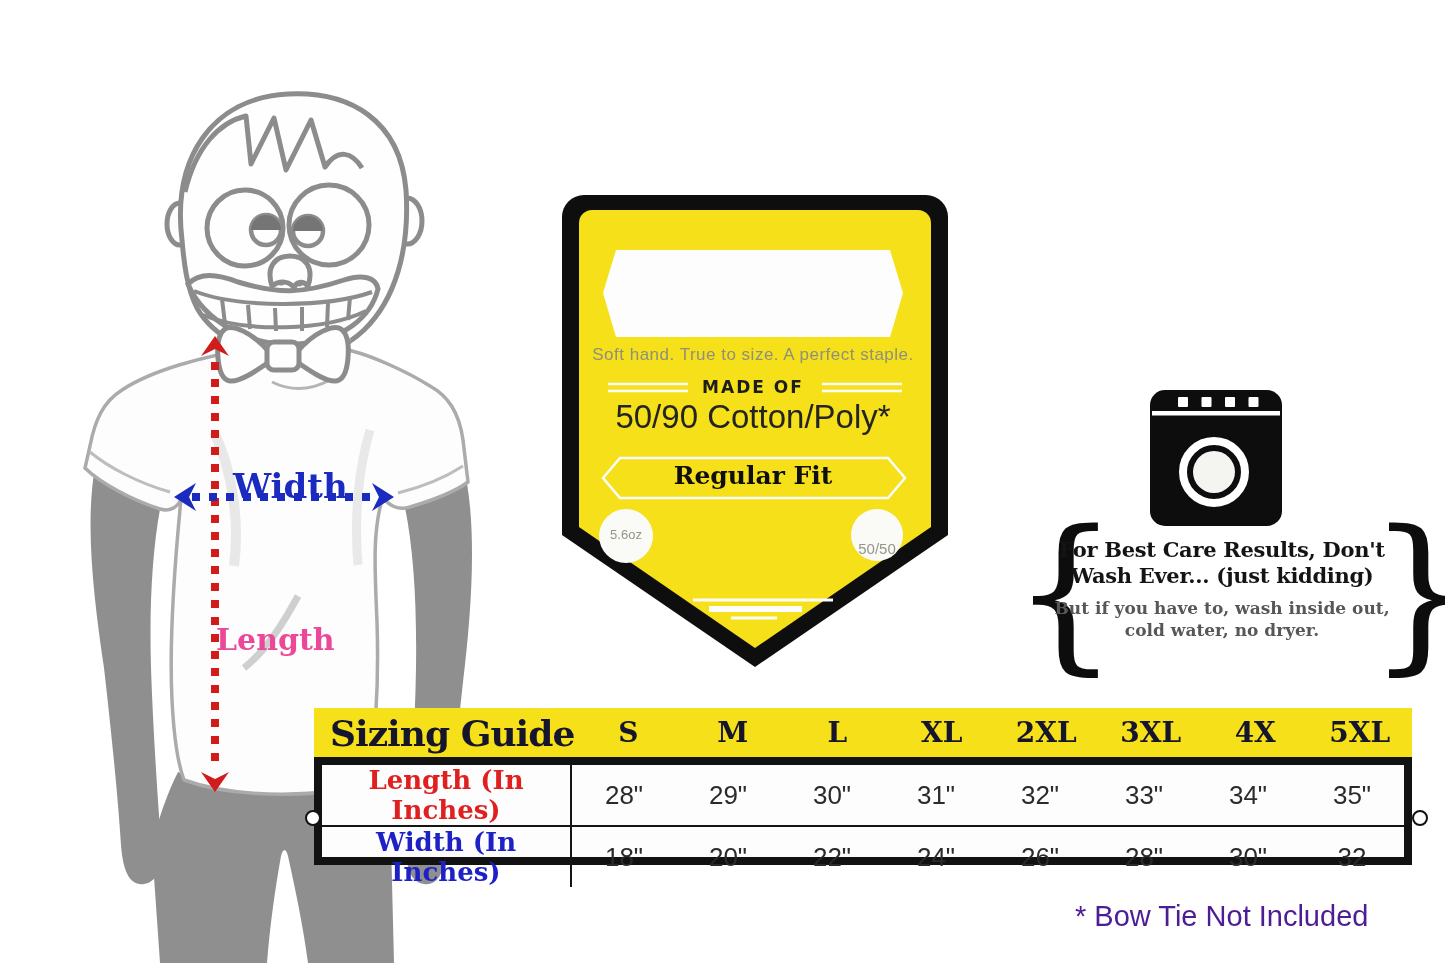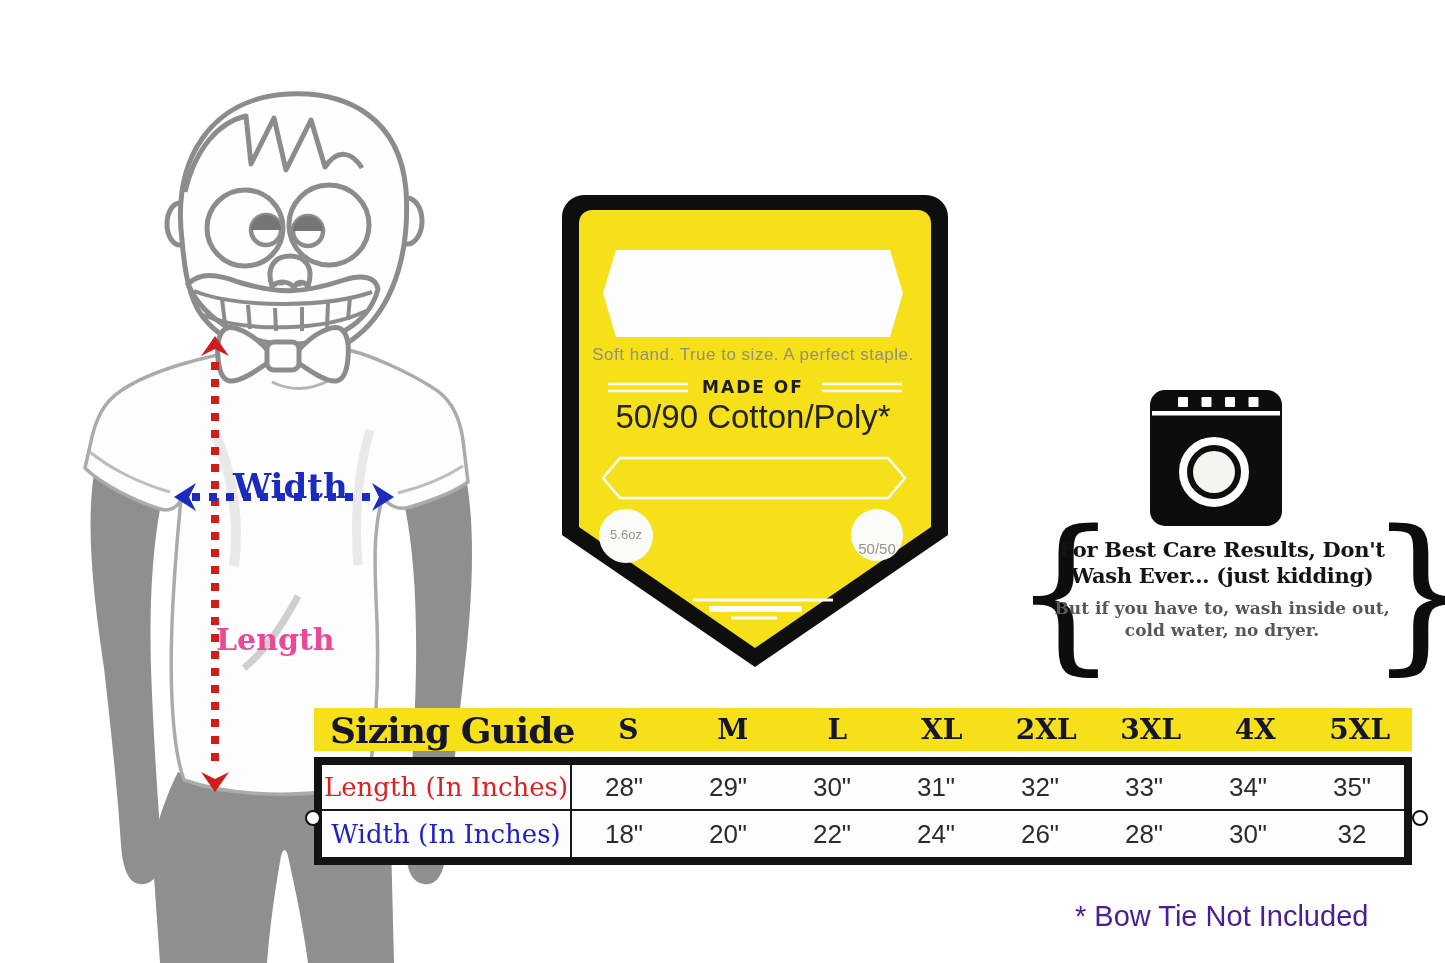--- a/index.html
+++ b/index.html
@@ -27,30 +27,30 @@
   
   .brace{top:518px;width:54px;font-family:"DejaVu Serif",serif;font-size:168px;line-height:148px;color:#0d0d0d;}
   #brace-left{left:1012px;}
   #brace-right{left:1368px;}
   #care1,#care2{left:1052px;width:340px;font-size:21px;line-height:26px;color:#141414;letter-spacing:-.3px;}
   #care1{top:537px;} #care2{top:563px;}
   #care3,#care4{left:1052px;width:340px;font-size:17px;line-height:22px;color:#575757;}
   #care3{top:597px;} #care4{top:619px;}
 
   
-  #table-header{left:314px;top:708px;width:1098px;height:43px;background:#F5E019;
+  #table-header{left:314px;top:708px;width:1098px;height:49px;background:#F5E019;
      display:grid;grid-template-columns:262px repeat(8,1fr);align-items:center;}
   #table-title{font-family:"DejaVu Serif",serif;font-weight:bold;font-size:36px;color:#15152B;
      padding-left:16px;letter-spacing:-1px;}
   .th{font-family:"DejaVu Serif",serif;font-weight:bold;font-size:28px;color:#15152B;text-align:center;}
   #table-body{left:314px;top:757px;width:1098px;height:108px;border:8px solid #121212;
      background:#FDFDFD;box-sizing:border-box;display:grid;grid-template-rows:1fr 1fr;}
   .trow{display:grid;grid-template-columns:250px repeat(8,1fr);align-items:center;}
   .trow.first{border-bottom:2.5px solid #151515;}
-  .rlabel{font-family:"DejaVu Serif",serif;font-weight:normal;font-size:26px;text-align:center;
+  .rlabel{font-family:"DejaVu Serif",serif;font-weight:bold;font-size:26px;text-align:center;
      border-right:2.5px solid #151515;align-self:stretch;display:flex;align-items:center;justify-content:center;}
   .rlabel.red{color:#E02020;} .rlabel.blue{color:#1E22C4;}
   .td{font-size:26px;color:#2B2B2B;text-align:center;}
   .pin{width:12px;height:12px;border:2.5px solid #111;border-radius:50%;background:#fff;z-index:6;}
 
   #footnote{left:1075px;top:900px;width:340px;font-size:29px;color:#4c1d95;}
 </style>
 </head>
 <body>
 
@@ -134,20 +134,21 @@
     <circle cx="337" cy="350" r="26" fill="#FAFAF7"></circle>
     <g stroke="#FDFDFD">
       <line x1="153" y1="415" x2="293" y2="415" stroke-width="3"></line>
       <line x1="169" y1="424" x2="262" y2="424" stroke-width="6"></line>
       <line x1="191" y1="433" x2="237" y2="433" stroke-width="3"></line>
     </g>
   </svg>
   <div class="abs ctr" id="badge-subtitle">Soft hand. True to size. A perfect staple.</div>
   <div class="abs ctr" id="badge-madeof">MADE OF</div>
   <div class="abs ctr" id="badge-material">50/90 Cotton/Poly*</div>
+  <div class="abs ctr serifB" id="badge-fit">Regular Fit</div>
   <div class="abs ctr" id="badge-oz">5.6oz</div>
   <div class="abs ctr" id="badge-blend">50/50</div>
 
   <svg class="abs" style="left:1148px;top:388px;" width="140" height="142" viewBox="0 0 140 142">
     <rect x="2" y="2" width="132" height="136" rx="15" fill="#0D0D0D"></rect>
     <rect x="4" y="23" width="128" height="4.5" fill="#ffffff"></rect>
     <g fill="#ffffff">
       <rect x="30" y="9" width="10" height="10" rx="1"></rect>
         <rect x="53.5" y="9" width="10" height="10" rx="1"></rect>
       <rect x="77" y="9" width="10" height="10" rx="1"></rect>

